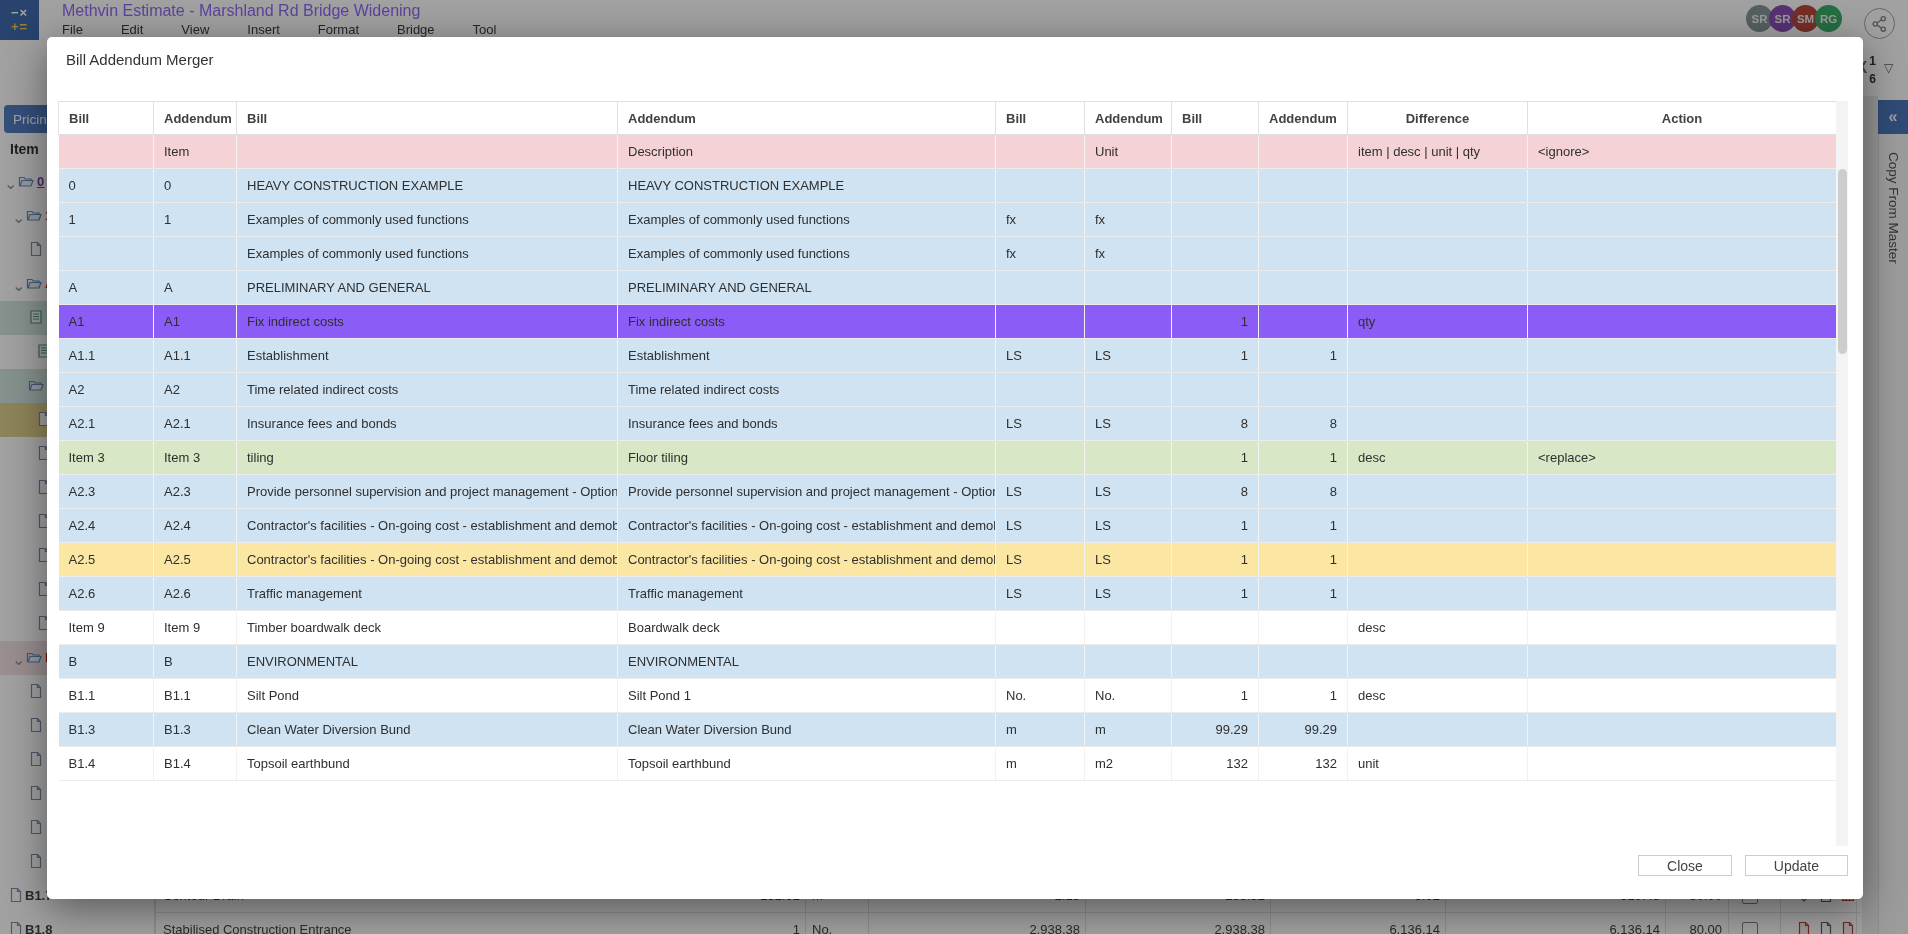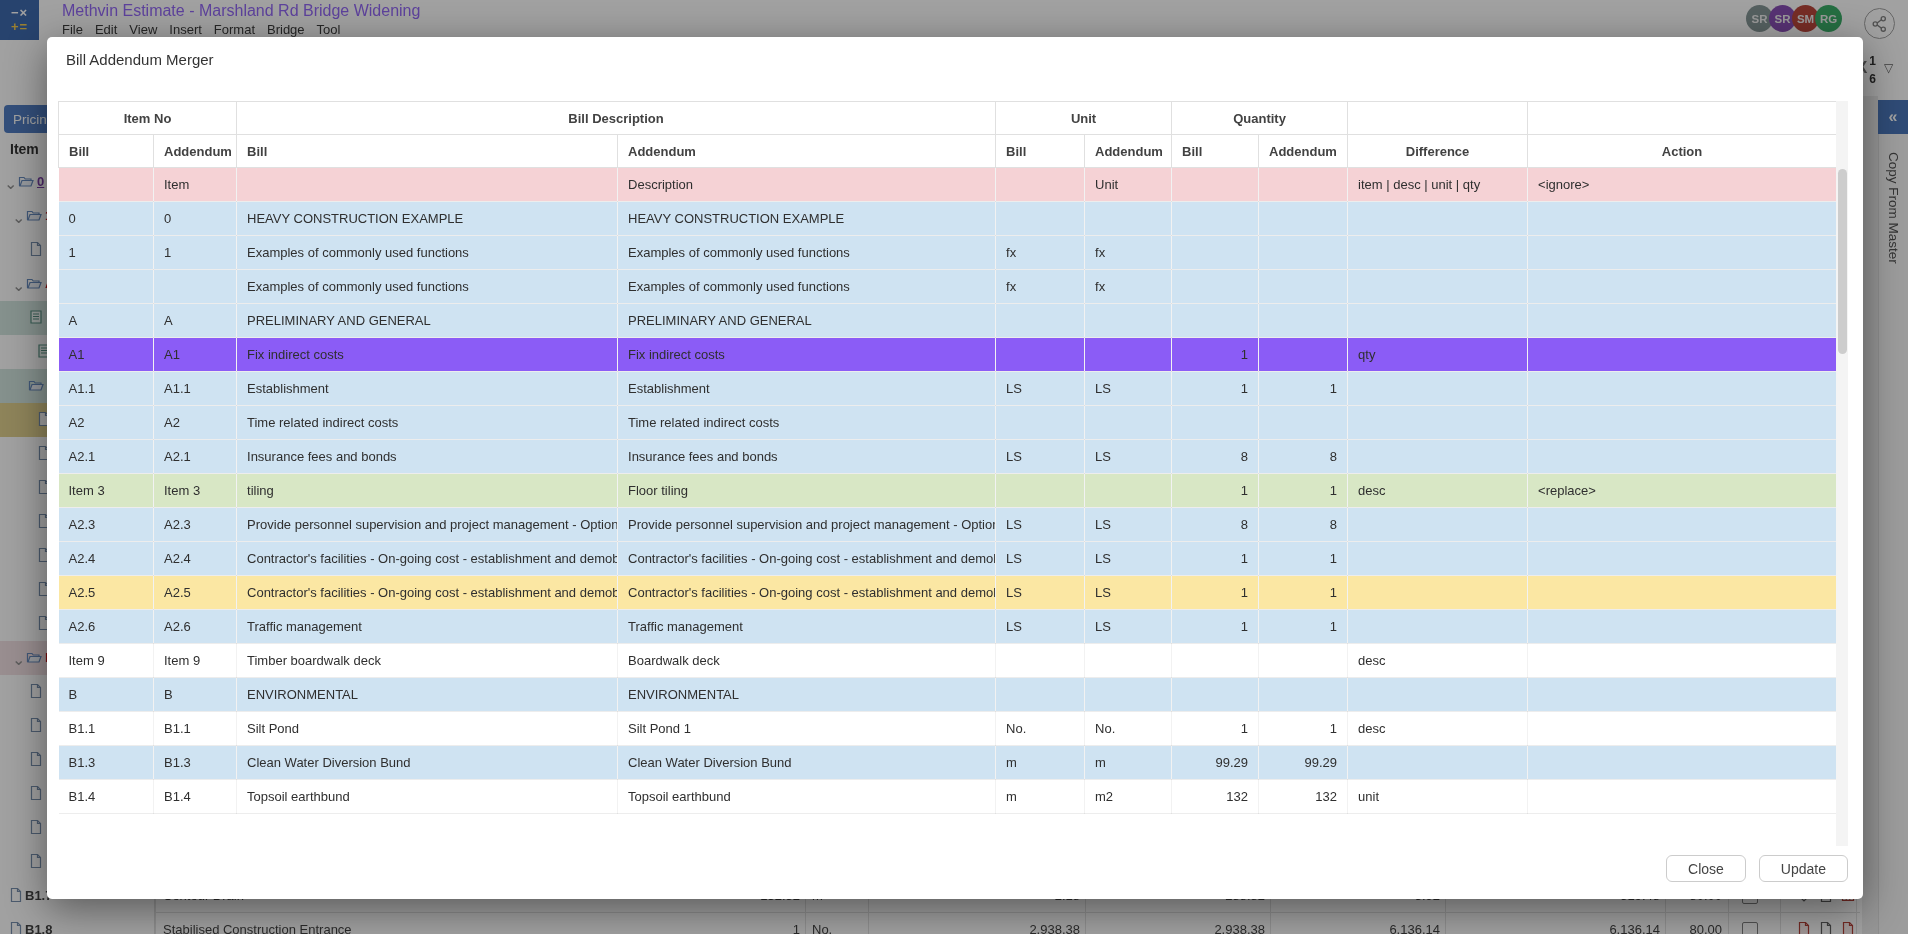--- a/index.html
+++ b/index.html
@@ -7,21 +7,21 @@
   #stage { position:relative; width:1908px; height:934px; background:#fff; }
 
   
   #app { position:absolute; inset:0; background:#fff; }
   .topbar { position:absolute; left:0; top:0; width:1908px; height:96px; background:#fff; }
   .logo { position:absolute; left:0; top:0; width:39px; height:40px; background:#2e5da8; color:#fff;
           display:flex; flex-direction:column; align-items:center; justify-content:center; line-height:14px;
           font-weight:bold; font-size:13px; letter-spacing:1px; }
   .logo .l2 { color:#f3c63e; }
   .win-title { position:absolute; left:62px; top:2px; font-size:16px; color:#8b5cf6; }
-  .menubar { position:absolute; left:62px; top:22px; display:flex; gap:12px; }
+  .menubar { position:absolute; left:62px; top:22px; display:flex; gap:38px; }
   .menu-item { font-size:13px; color:#2b2b2b; cursor:pointer; }
   .avatars { position:absolute; left:1750px; top:5px; display:flex; }
   .avatar { width:27px; height:27px; border-radius:50%; color:#f2f2f2; font-size:11.5px; font-weight:bold;
             display:flex; align-items:center; justify-content:center; margin-left:-4px; }
   .share-btn { position:absolute; left:1864px; top:8px; width:31px; height:31px; border:1.5px solid #9a9a9a;
                border-radius:50%; display:flex; align-items:center; justify-content:center; }
   .tool-icon { position:absolute; font-size:15px; color:#555; }
 
   
   .sidebar { position:absolute; left:0; top:40px; width:155px; height:894px; background:#fff; border-right:1px solid #ddd; overflow:hidden; }
@@ -70,21 +70,21 @@
   tr.row-pink td { background:#f5d2d5; }
   tr.row-blue td { background:#cfe3f2; }
   tr.row-gray td { background:#8b5cf6; }
   tr.row-green td { background:#d8e7c5; }
   tr.row-yellow td { background:#fbe7a3; }
   tr.row-white td { background:#ffffff; }
   .tscroll { position:absolute; left:1778px; top:0; width:12px; height:745px; background:#f4f4f4; }
   .tthumb { position:absolute; left:1.5px; top:68px; width:9px; height:185px; background:#cdcdcd; border-radius:5px; }
 
   .modal-btns { position:absolute; right:15px; top:818px; display:flex; gap:13px; }
-  .mbtn { height:27px; padding:0 21px; background:#fff; border:1px solid #ccc; border-radius:6px;
+  .mbtn { height:21px; padding:0 28px; background:#fff; border:1px solid #ccc; border-radius:0;
           font-size:14px; color:#444; font-family:"Liberation Sans", sans-serif; cursor:pointer; }
 </style>
 </head>
 <body>
 
 <div id="stage">
 
   <div id="app">
 
     <div class="topbar">
@@ -374,28 +374,20 @@
             <col style="width:378px">
           <col style="width:89px">
             <col style="width:87px">
           <col style="width:87px">
             <col style="width:89px">
           <col style="width:180px">
             <col style="width:309px">
         </colgroup>
         <thead>
           <tr>
-            <th class="grp" colspan="2">Item No</th>
-            <th class="grp" colspan="2">Bill Description</th>
-            <th class="grp" colspan="2">Unit</th>
-            <th class="grp" colspan="2">Quantity</th>
-            <th class="grp"></th>
-            <th class="grp"></th>
-          </tr>
-          <tr>
             <th class="sub">Bill</th>
             <th class="sub">Addendum</th>
             <th class="sub">Bill</th>
             <th class="sub">Addendum</th>
             <th class="sub">Bill</th>
             <th class="sub">Addendum</th>
             <th class="sub">Bill</th>
             <th class="sub">Addendum</th>
             <th class="mid">Difference</th>
             <th class="mid">Action</th>

